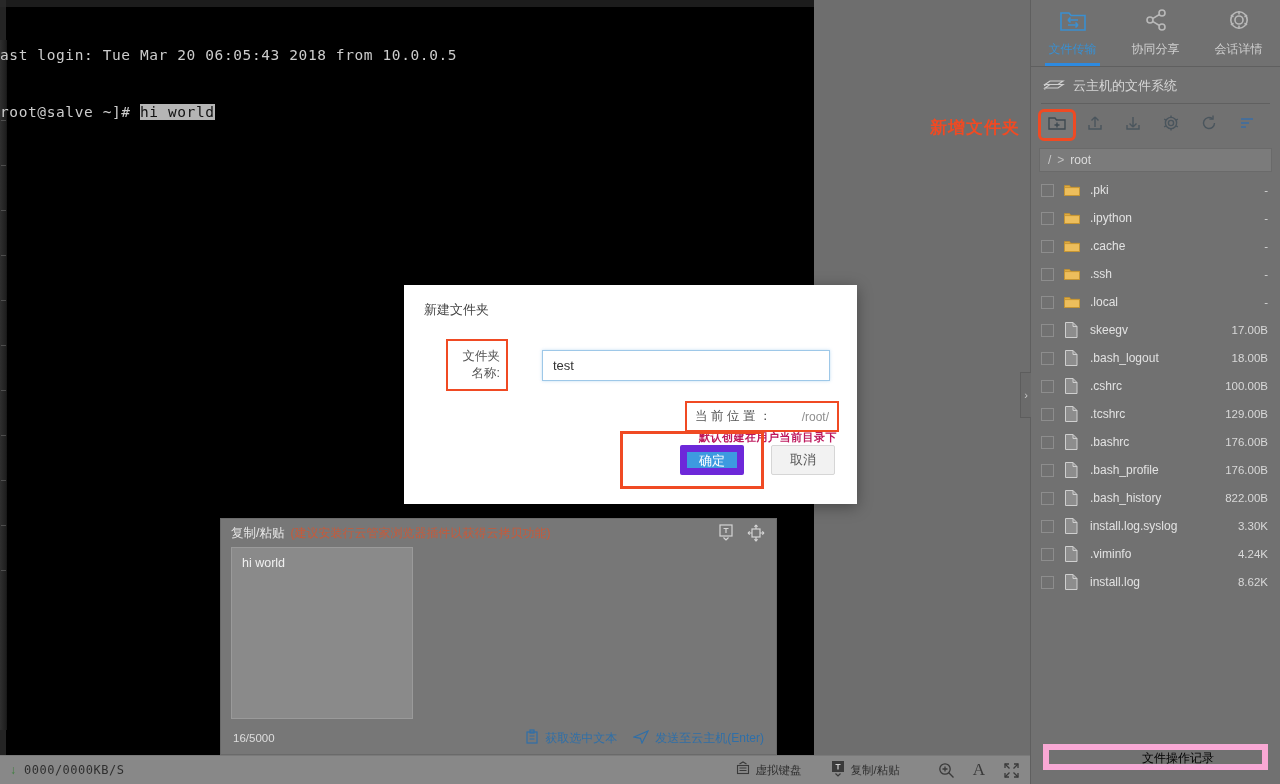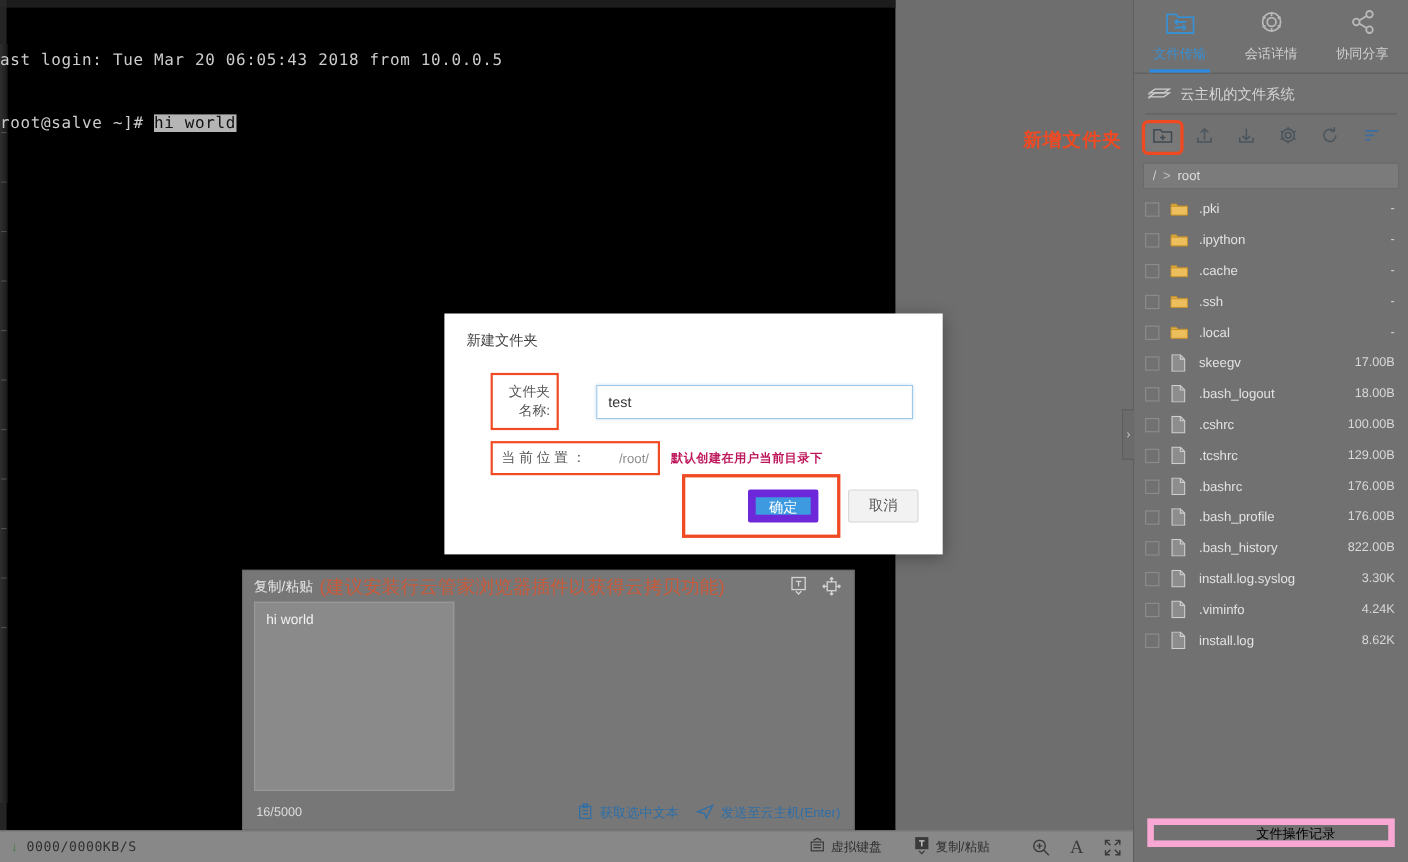--- a/index.html
+++ b/index.html
@@ -164,21 +164,21 @@
     padding: 7px 6px; position: relative;
   }
   .hl-box { outline: 2px solid #f04a23; }
   .dlg-input {
     margin-left: 36px; width: 288px; height: 31px;
     border: 1px solid #9ec8e8; background: #fff;
     font-size: 13px; color: #333; padding: 0 10px;
     font-family: inherit; outline: none;
     box-shadow: 0 0 3px rgba(120,180,230,.45);
   }
-  .dlg-row2 { display: flex; align-items: center; margin-top: 14px; padding: 0 20px; }
+  .dlg-row2 { display: flex; align-items: flex-end; margin-top: 14px; padding: 0 20px; flex-direction: column; }
   .loc-box {
     margin-left: 24px; width: 150px; padding: 5px 8px;
     display: flex; justify-content: space-between; align-items: center;
     font-size: 12.5px; color: #555;
   }
   .loc-val { color: #8e8e8e; font-size: 12px; }
   .annot-inline {
     margin-left: 12px; color: #be185d; font-size: 11px; font-weight: 700;
     letter-spacing: .5px;
   }
@@ -198,21 +198,21 @@
   .cp-panel {
     position: absolute; left: 220px; top: 518px;
     width: 557px; height: 237px;
     background: #777777; border: 1px solid #6a6a6a;
   }
   .cp-head {
     height: 28px; display: flex; align-items: center;
     padding: 0 8px 0 10px; gap: 6px;
   }
   .cp-title { color: #e8e8e8; font-size: 12.5px; }
-  .cp-hint { color: #c85a3a; font-size: 17px; text-align: center; }
+  .cp-hint { color: #c85a3a; font-size: 12px; text-align: center; }
   .cp-head-spacer { flex: 1; }
   .cp-ico { width: 24px; height: 22px; display:flex; align-items:center; justify-content:center; cursor:pointer; color:#d0d0d0;}
   .cp-text {
     margin: 0 10px; height: 172px; background: #8a8a8a;
     border: 1px solid #9a9a9a; color: #f0f0f0;
     font-size: 12.5px; padding: 8px 10px; font-family: inherit;
     resize: none; outline: none;
   }
   .cp-foot {
     height: 30px; display: flex; align-items: center; padding: 0 12px; gap: 16px;
@@ -279,37 +279,37 @@
             <path d="M3 7h8l2 2.5h14V24H3z"></path>
             <path d="M10 14h10M10 14l2.5-2.5M10 14l2.5 2.5"></path>
             <path d="M20 19H10M20 19l-2.5-2.5M20 19l-2.5 2.5"></path>
           </svg>
         </span>
         <span>文件传输</span>
       </div>
       <div class="panel-tab">
         <span class="ticon">
           <svg width="30" height="28" viewBox="0 0 30 28" fill="none" stroke="#b9b9b9" stroke-width="1.6">
-            <circle cx="15" cy="14" r="4"></circle>
-            <path d="M15 5.5v3M15 19.5v3M6.9 9.3l2.6 1.5M20.5 17.2l2.6 1.5M6.9 18.7l2.6-1.5M20.5 10.8l2.6-1.5"></path>
-            <circle cx="15" cy="14" r="8.2"></circle>
-          </svg>
-        </span>
-        <span>会话详情</span>
-      </div>
-      <div class="panel-tab">
-        <span class="ticon">
-          <svg width="30" height="28" viewBox="0 0 30 28" fill="none" stroke="#b9b9b9" stroke-width="1.6">
             <circle cx="21" cy="7" r="3"></circle>
             <circle cx="21" cy="21" r="3"></circle>
             <circle cx="9" cy="14" r="3"></circle>
             <path d="M11.6 12.6 18.4 8.5M11.6 15.4l6.8 4.1"></path>
           </svg>
         </span>
         <span>协同分享</span>
+      </div>
+      <div class="panel-tab">
+        <span class="ticon">
+          <svg width="30" height="28" viewBox="0 0 30 28" fill="none" stroke="#b9b9b9" stroke-width="1.6">
+            <circle cx="15" cy="14" r="4"></circle>
+            <path d="M15 5.5v3M15 19.5v3M6.9 9.3l2.6 1.5M20.5 17.2l2.6 1.5M6.9 18.7l2.6-1.5M20.5 10.8l2.6-1.5"></path>
+            <circle cx="15" cy="14" r="8.2"></circle>
+          </svg>
+        </span>
+        <span>会话详情</span>
       </div>
     </div>
     <div class="tabs-underline"></div>
 
     <div class="fs-title">
       <span>
         <svg width="22" height="14" viewBox="0 0 22 14" fill="none" stroke="#cfcfcf" stroke-width="1.2">
           <path d="M2 6.5 7 3h13l-5 3.5z"></path>
           <path d="M2 10 7 6.5h13L15 10z"></path>
           <path d="M1 7.5h1.5M1 11h1.5"></path>

